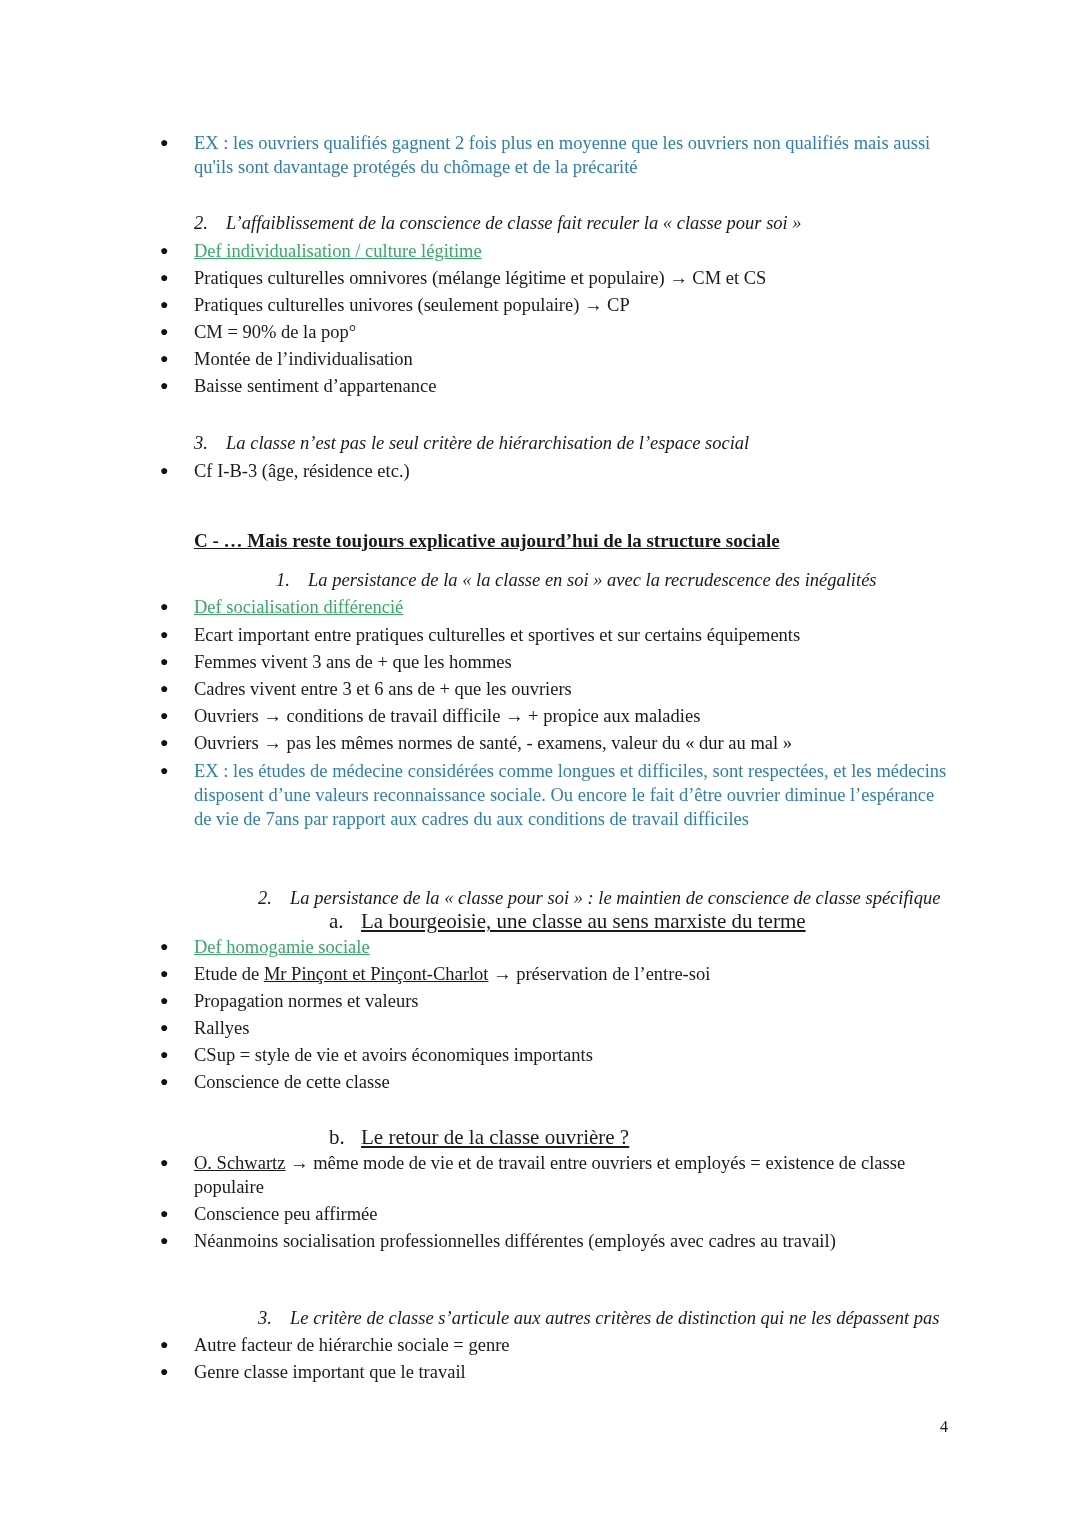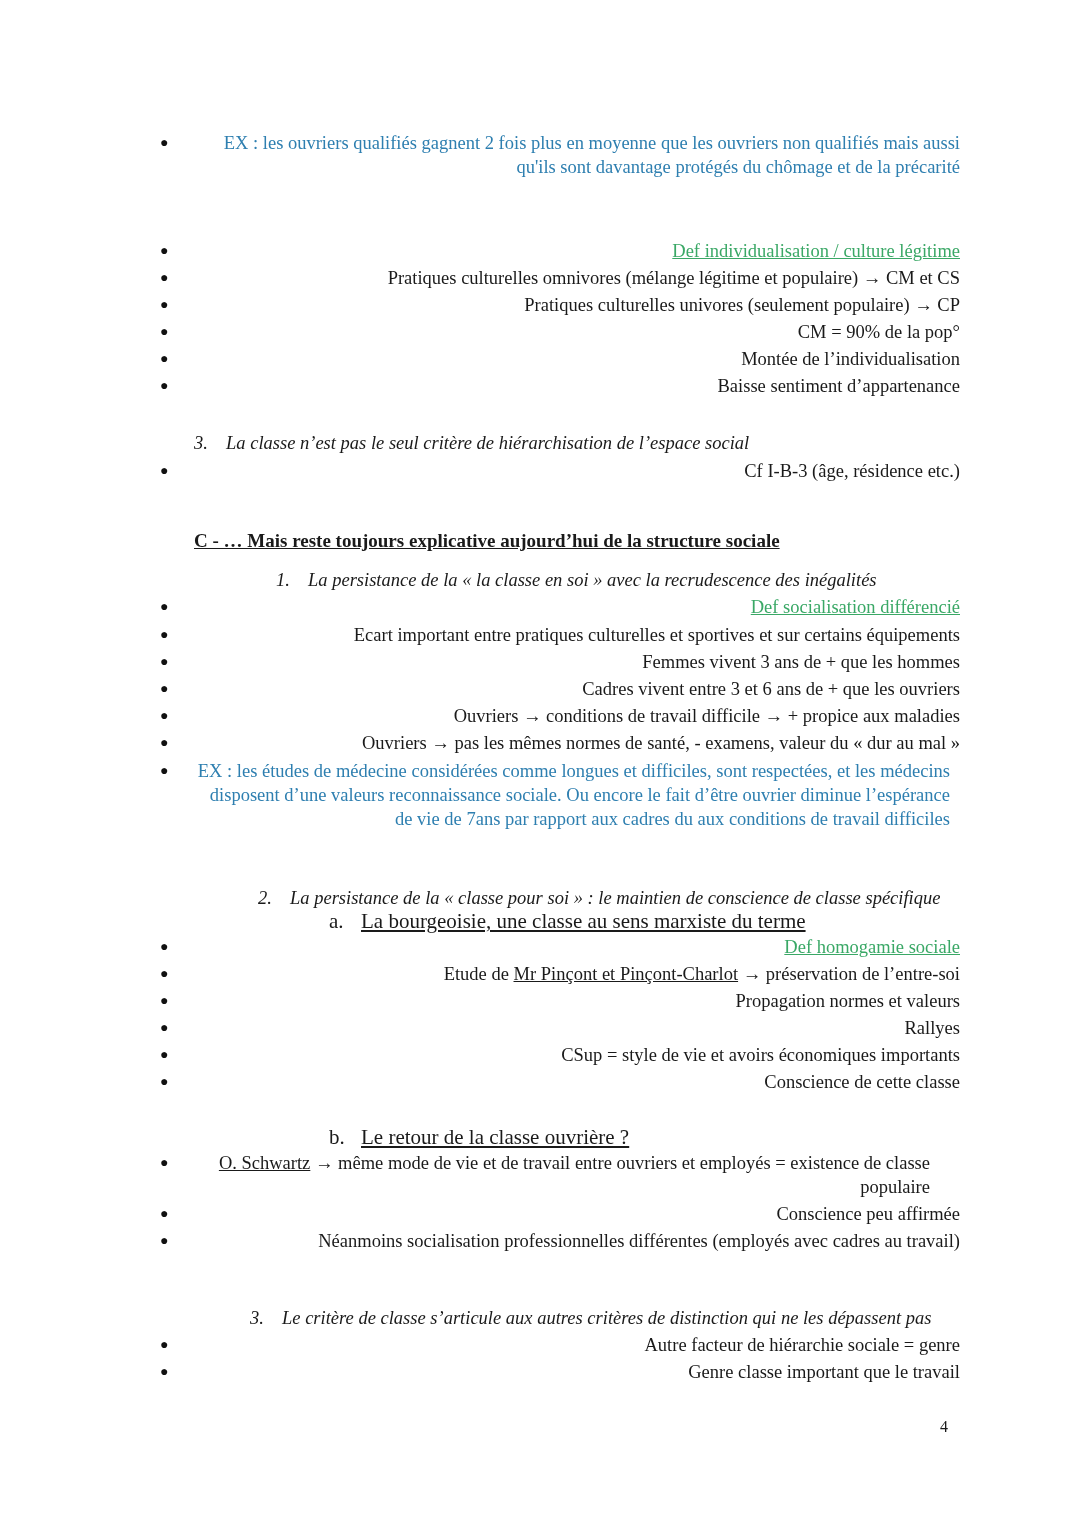--- a/index.html
+++ b/index.html
@@ -1,41 +1,44 @@
 <!DOCTYPE html>
 <html><head>
 <meta charset="utf-8">
 <style>
   html, body { margin: 0; padding: 0; background: #ffffff; }
   body { width: 1080px; height: 1527px; position: relative; overflow: hidden;
          font-family: "Liberation Serif", "DejaVu Serif", serif; color: #1a1a1a; font-size: 18.5px; }
   .page { position: absolute; left: 0; top: 0; width: 1080px; height: 1527px; }
   .bl { position: absolute; left: 160px; width: 800px; line-height: 24px; }
   .bl .dot { position: absolute; left: 0; top: 0; width: 30px; font-size: 14px; color: #111; }
-  .bl .txt { display: block; margin-left: 34px; text-align: right; }
+  .bl .txt { display: block; margin-left: 34px; }
   .blue { color: #2e7fb0; }
   .green { color: #3aa866; text-decoration: underline; }
   .hd { position: absolute; font-style: italic; line-height: 24px; }
   .hd .num { display: inline-block; width: 32px; }
   .sub { position: absolute; font-size: 21px; line-height: 22px; }
   .sub .num { display: inline-block; width: 32px; }
   .u { text-decoration: underline; }
   .bold { position: absolute; font-weight: bold; font-size: 19px; text-decoration: underline; }
   .pnum { position: absolute; left: 940px; top: 1418px; font-size: 16px; }
 </style>
 </head>
 <body>
 
 <div class="page">
 
   <div class="bl" style="top:131px">
     <span class="dot">●</span>
     <span class="txt blue">EX : les ouvriers qualifiés gagnent 2 fois plus en moyenne que les ouvriers non qualifiés mais aussi qu'ils sont davantage protégés du chômage et de la précarité</span>
   </div>
 
+  <div class="hd" style="left:194px; top:211px">
+    <span class="num">2.</span><span>L’affaiblissement de la conscience de classe fait reculer la « classe pour soi »</span>
+  </div>
 
   <div class="bl" style="top:239px">
     <span class="dot">●</span>
     <span class="txt green">Def individualisation / culture légitime</span>
   </div>
   <div class="bl" style="top:266px">
     <span class="dot">●</span>
     <span class="txt">Pratiques culturelles omnivores (mélange légitime et populaire) → CM et CS</span>
   </div>
   <div class="bl" style="top:293px">
@@ -139,21 +142,21 @@
   </div>
   <div class="bl" style="top:1202px">
     <span class="dot">●</span>
     <span class="txt">Conscience peu affirmée</span>
   </div>
   <div class="bl" style="top:1229px">
     <span class="dot">●</span>
     <span class="txt">Néanmoins socialisation professionnelles différentes (employés avec cadres au travail)</span>
   </div>
 
-  <div class="hd" style="left:250px; top:1306px">
+  <div class="hd" style="left:258px; top:1306px">
     <span class="num">3.</span><span>Le critère de classe s’articule aux autres critères de distinction qui ne les dépassent pas</span>
   </div>
   <div class="bl" style="top:1333px">
     <span class="dot">●</span>
     <span class="txt">Autre facteur de hiérarchie sociale = genre</span>
   </div>
   <div class="bl" style="top:1360px">
     <span class="dot">●</span>
     <span class="txt">Genre classe important que le travail</span>
   </div>

